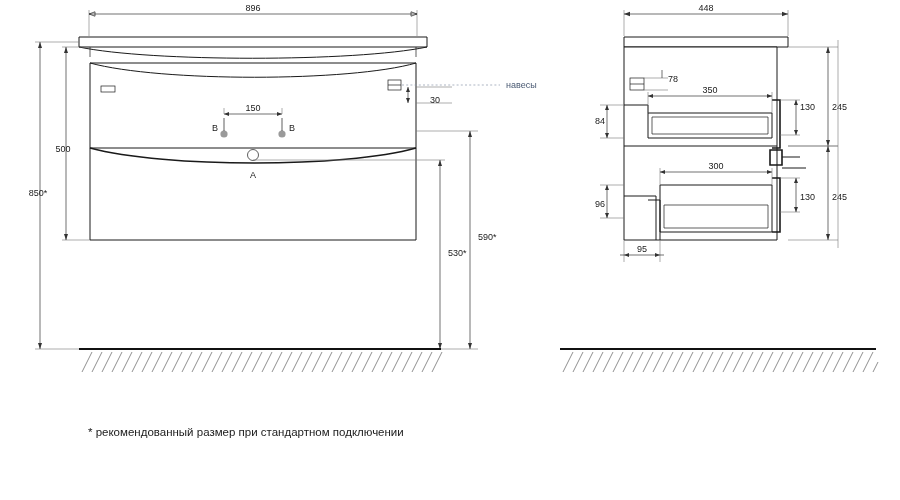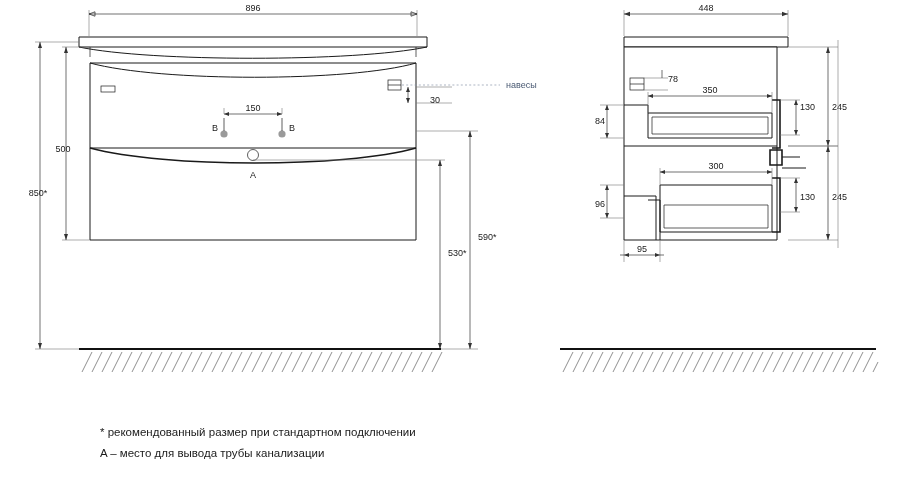--- a/index.html
+++ b/index.html
@@ -74,21 +74,21 @@
   }
   .panelfill { fill: #ffffff; }
   .dotnode { fill: #9a9a9a; }
   .notes-block {
     position: absolute;
     left: 88px;
     top: 425px;
     width: 620px;
   }
   .notes-block p {
-    margin: 0 0 5px 12px;
+    margin: 0 0 5px 0;
     font-size: 11.5px;
     line-height: 1.35;
     color: #1a1a1a;
     white-space: nowrap;
   }
 </style>
 </head>
 <body>
 
 <div id="root">
@@ -350,16 +350,15 @@
         <line x1="843" y1="372" x2="853" y2="352"></line>
         <line x1="853" y1="372" x2="863" y2="352"></line>
         <line x1="863" y1="372" x2="873" y2="352"></line>
         <line x1="873" y1="372" x2="878" y2="362"></line>
       </g>
     </g>
   </svg>
 
   <div class="notes-block">
     <p>* рекомендованный размер при стандартном подключении</p>
-    <p>A – место для вывода трубы канализации</p>
   </div>
 
 </div>
 
 </body></html>

